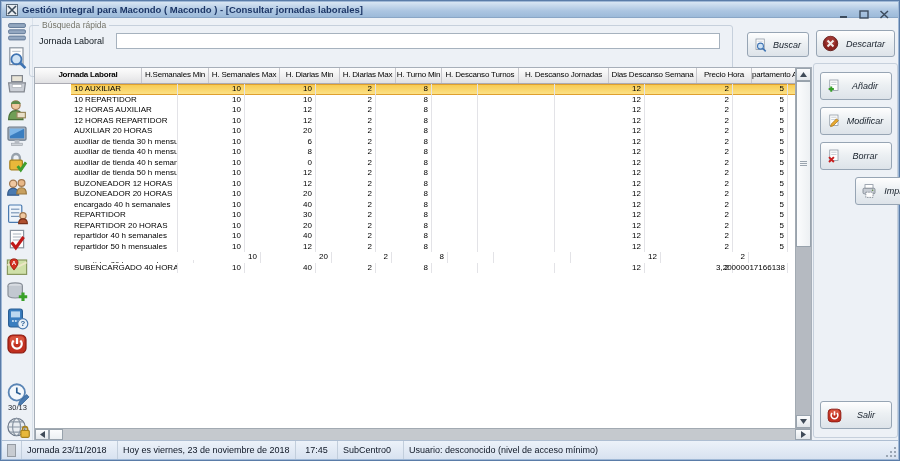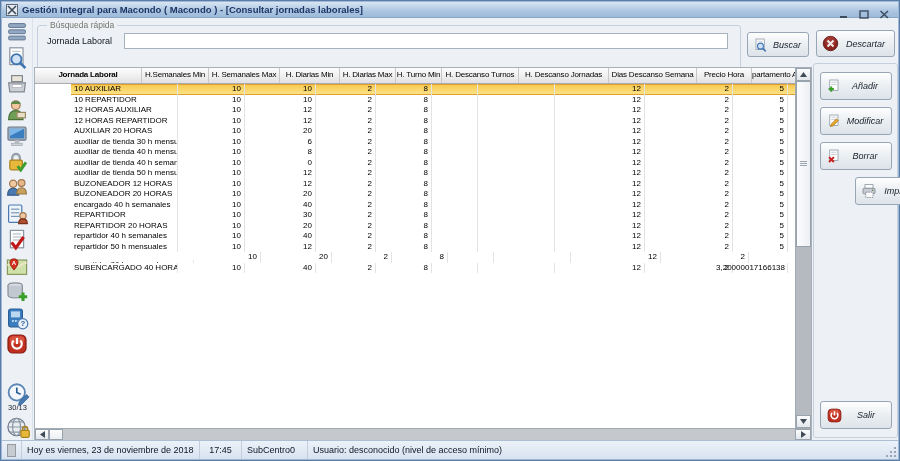--- a/index.html
+++ b/index.html
@@ -18,21 +18,21 @@
   
   .sidebar{position:absolute;left:1px;top:17px;bottom:20px;width:31px;
     border-right:1px solid #D9E1EA;display:flex;flex-direction:column;align-items:center;
     padding-top:2px;gap:2px;box-sizing:border-box;}
   .side-icon{width:24px;height:24px;flex:0 0 auto;}
   .side-icon svg{width:24px;height:24px;display:block;}
   .side-bottom{position:absolute;left:1px;bottom:21px;width:31px;display:flex;flex-direction:column;align-items:center;}
   .clock-label{font-size:7.5px;color:#20242c;line-height:8px;margin:-1px 0 3px 0;}
 
   
-  .search-group{position:absolute;left:36px;top:24px;width:704px;height:52px;
+  .search-group{position:absolute;left:28px;top:24px;width:704px;height:52px;
     border:1px solid #C6D0DC;border-radius:3px;box-sizing:border-box;}
   .group-label{position:absolute;top:-6px;left:9px;background:#EDF1F6;padding:0 3px;
     font-size:8.5px;color:#75756A;line-height:11px;}
   .field-label{position:absolute;left:9px;top:10px;font-size:9px;color:#10181F;}
   .search-input{position:absolute;left:86px;top:7px;width:604px;height:16px;
     border:1px solid #A6B2BE;background:#fff;font-size:9px;padding:0 3px;box-sizing:border-box;
     font-family:"Liberation Sans",sans-serif;}
 
   
   .btn{border:1px solid #97A5B4;border-radius:3px;
@@ -612,20 +612,21 @@
         <path d="M7.2 7 a4 4 0 1 0 5.6 0" fill="none" stroke="#FFF" stroke-width="1.8"></path>
       </svg>
       <span class="lbl">Salir</span>
     </div>
   </div>
 
   <div class="statusbar">
     <span class="sb-cell sb-icon-cell">
         <span class="sb-square"></span>
       </span>
+    <span class="sb-cell sb-1">Jornada 23/11/2018</span>
     <span class="sb-cell sb-2">Hoy es viernes, 23 de noviembre de 2018</span>
     <span class="sb-cell sb-3">17:45</span>
     <span class="sb-cell sb-4">SubCentro0</span>
     <span class="sb-cell sb-5">Usuario: desconocido (nivel de acceso mínimo)</span>
     <span class="sb-grip"></span>
   </div>
 
 </div>
 
 </body></html>

